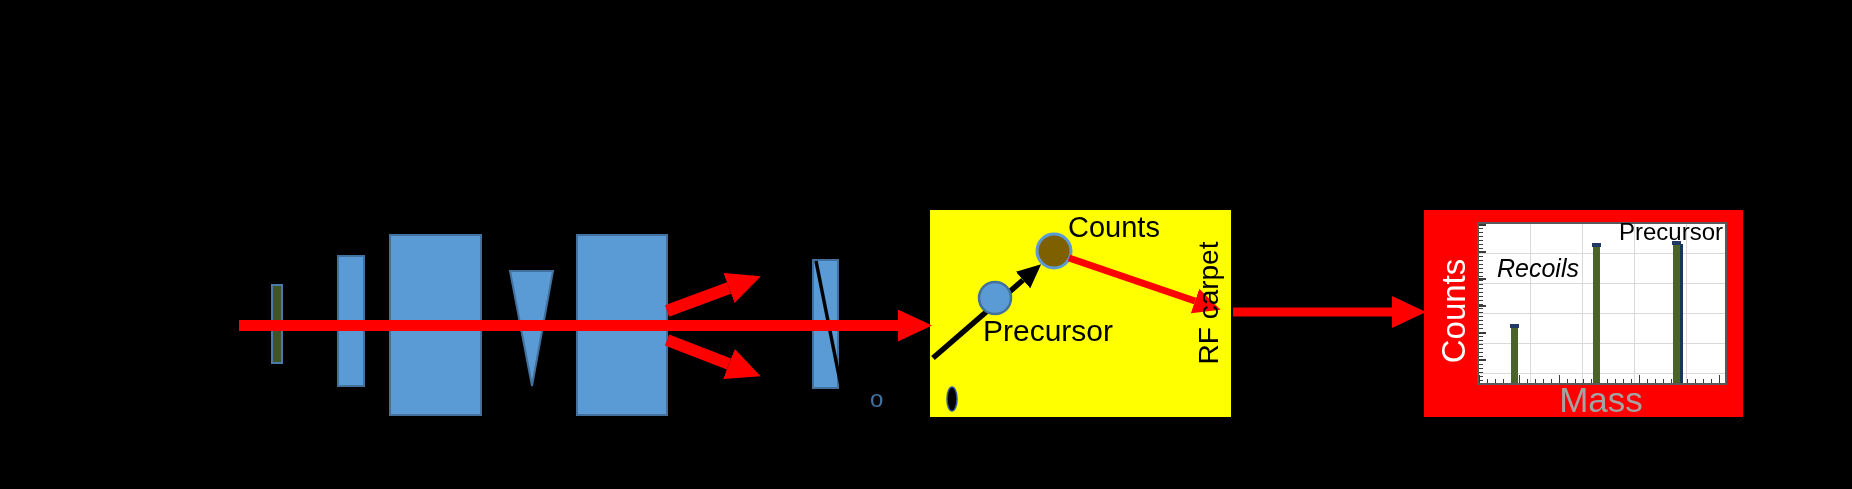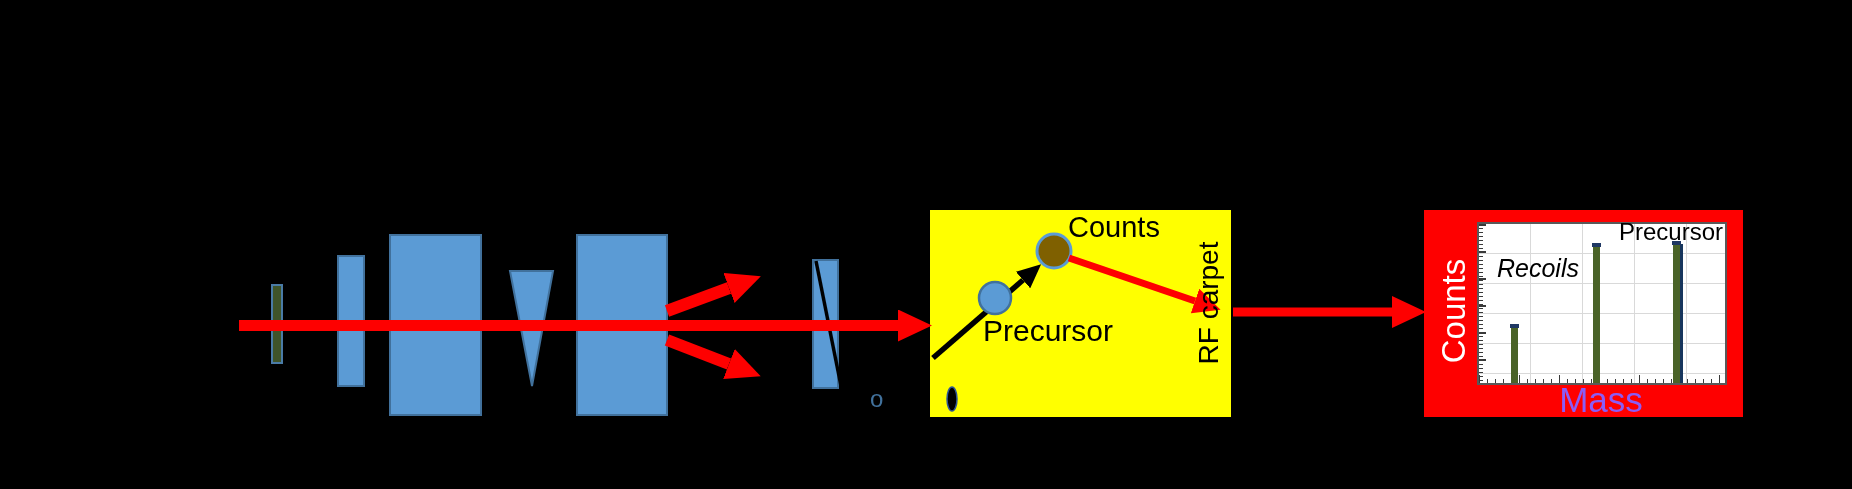--- a/index.html
+++ b/index.html
@@ -5,21 +5,21 @@
   html,body{margin:0;padding:0;background:#000;}
   .stage{position:relative;width:1852px;height:489px;background:#000;overflow:hidden;
          font-family:"Liberation Sans",sans-serif;}
   .stage svg{position:absolute;left:0;top:0;}
   .lbl{position:absolute;color:#000;white-space:nowrap;line-height:1.05;}
   .vtext{display:flex;align-items:center;justify-content:center;transform:rotate(-90deg);}
   .lbl-recoil{left:1068px;top:212px;font-size:29px;}
   .lbl-precursor{left:983px;top:315px;font-size:30px;}
   .lbl-rfcarpet{left:1140px;top:287px;width:138px;height:32px;font-size:28px;}
   .lbl-counts{left:1387px;top:292px;width:134px;height:38px;font-size:33px;color:#fff;}
-  .lbl-mass{left:1540px;top:382px;width:122px;text-align:center;font-size:35px;color:#8b5cf6;}
+  .lbl-mass{left:1540px;top:382px;width:122px;text-align:center;font-size:35px;color:#a3a3a3;}
   .lbl-o{left:870px;top:386px;font-size:24px;color:#41719c;}
   .chart{position:absolute;left:1477px;top:222px;width:246px;height:159px;background:#fff;
          border:2px solid #595959;
          background-image:
            repeating-linear-gradient(to bottom, transparent 0 29px, #d9d9d9 29px 30px),
            repeating-linear-gradient(to right, transparent 0 51px, #d9d9d9 51px 52px);}
   .yticks{position:absolute;left:0;top:0;bottom:0;width:8px;pointer-events:none;
          background-image:
            repeating-linear-gradient(to bottom, #3a3a3a 0 1px, transparent 1px 4px),
            repeating-linear-gradient(to bottom, #3a3a3a 0 2px, transparent 2px 27px);

